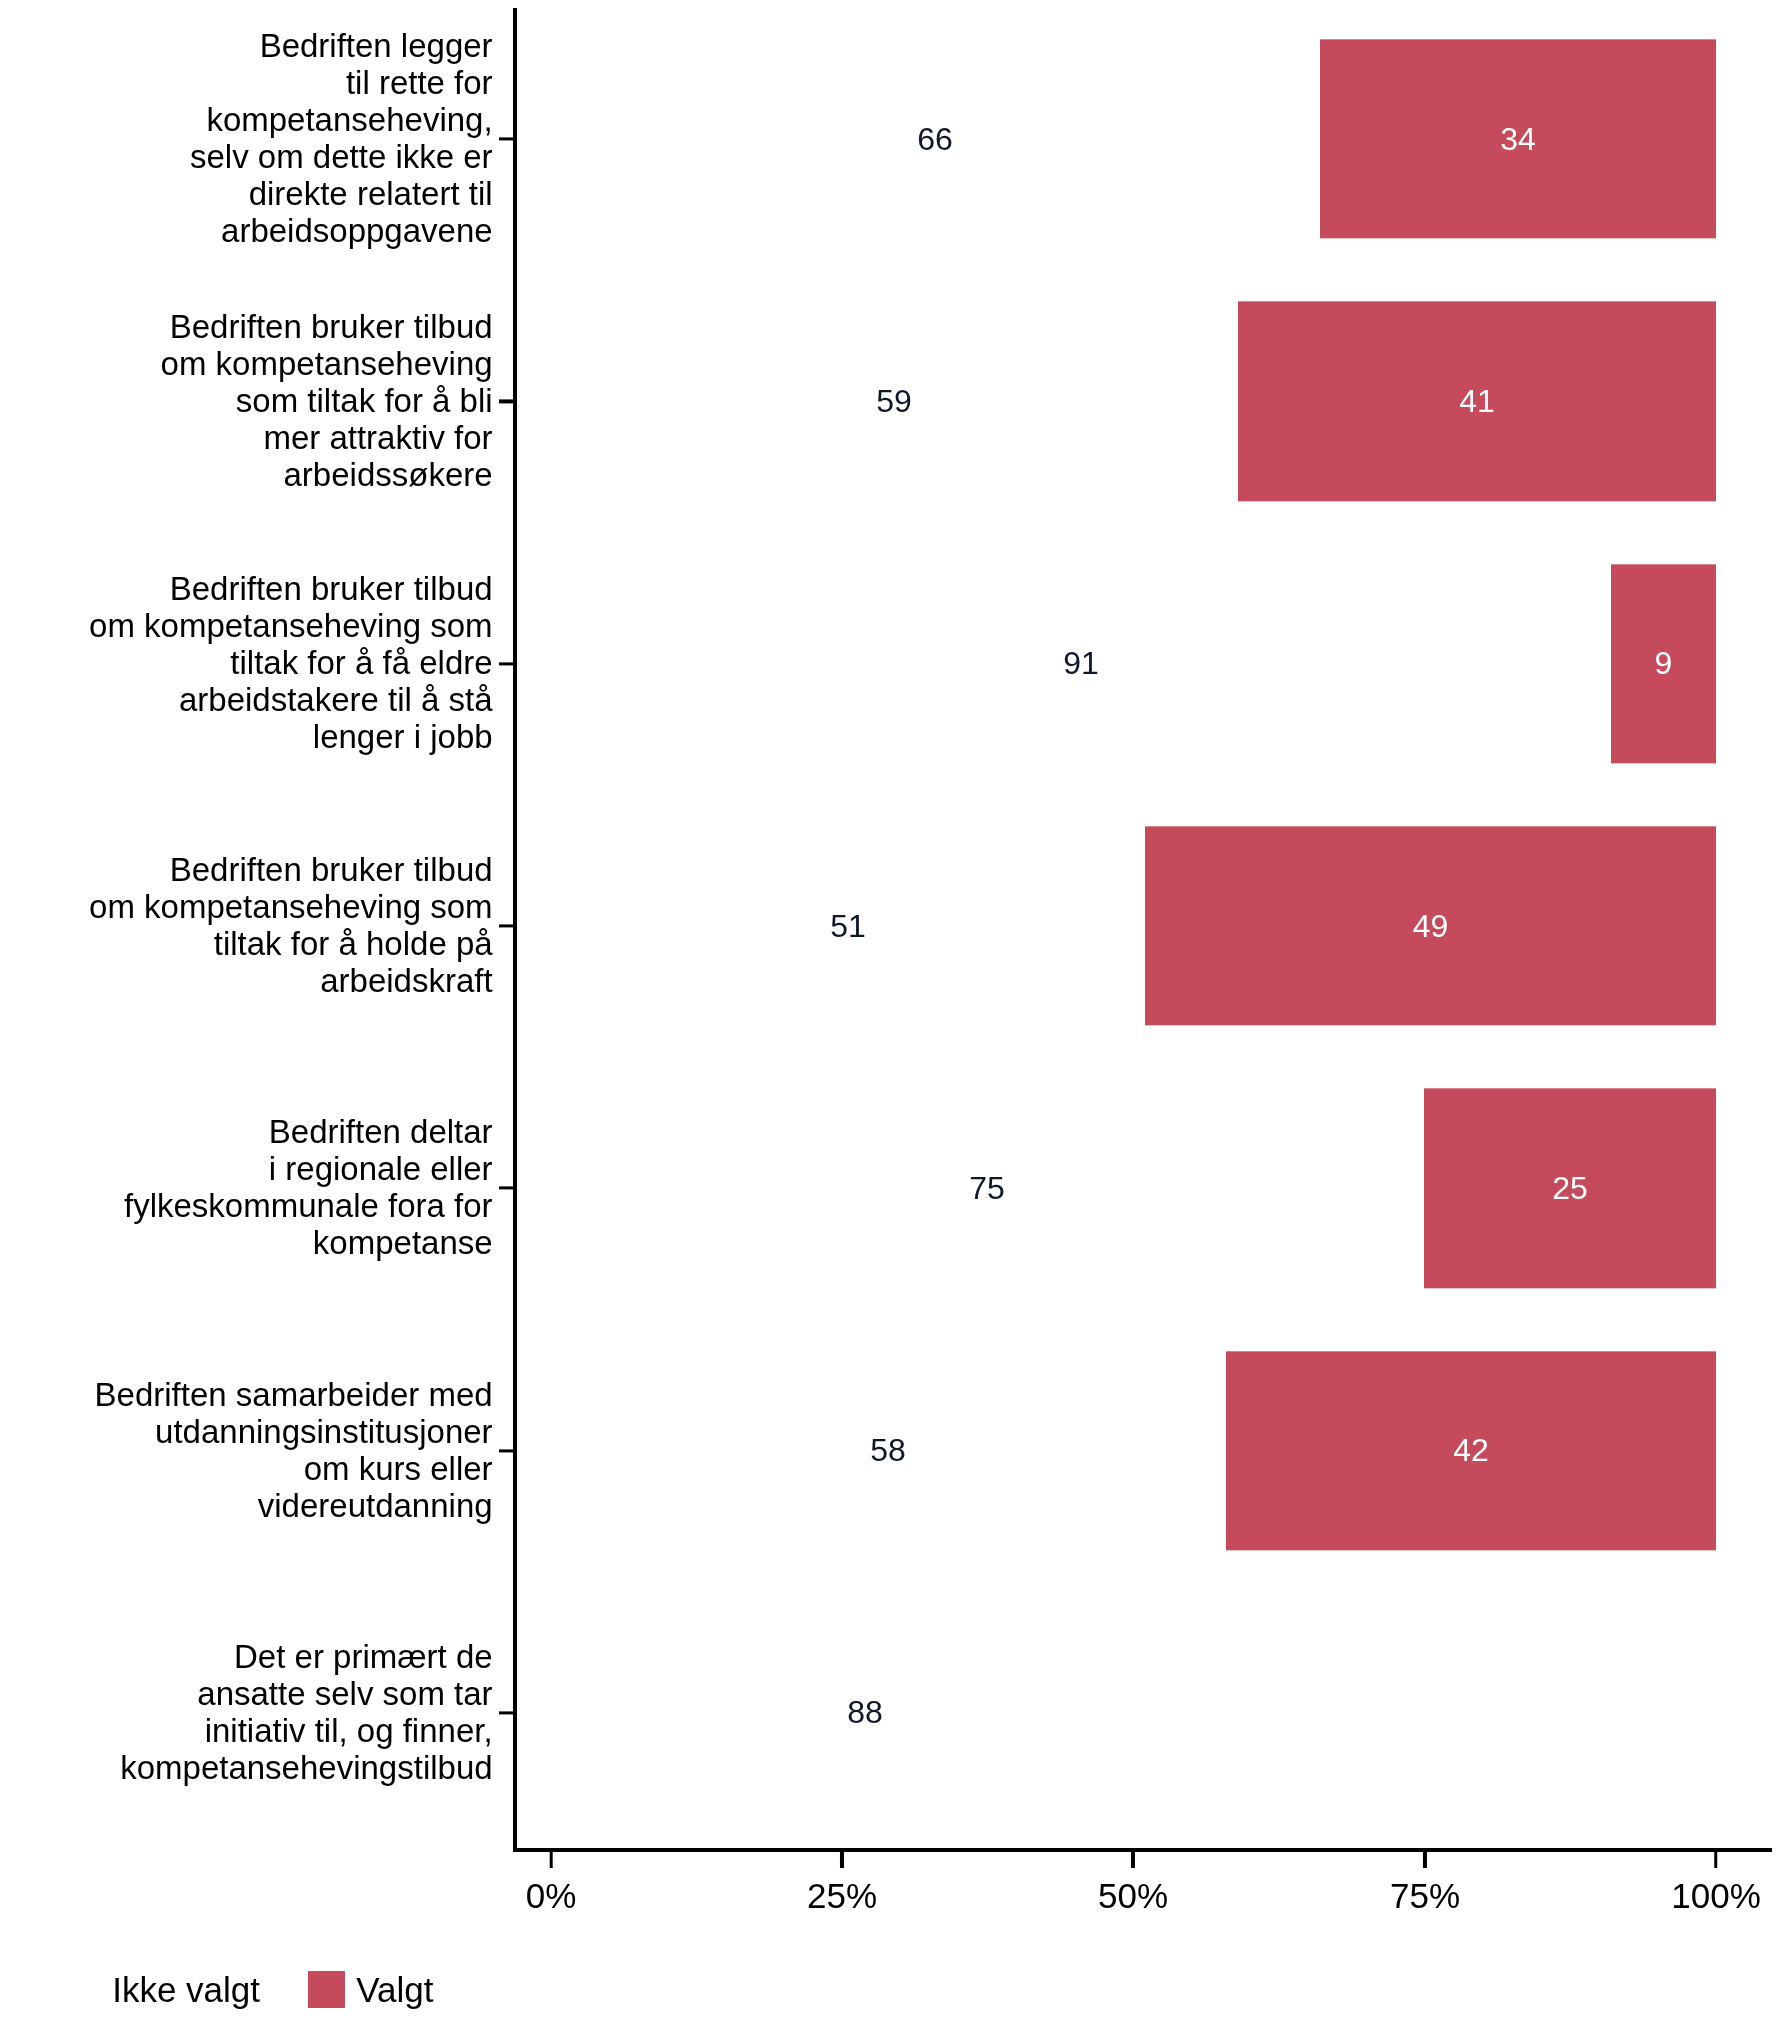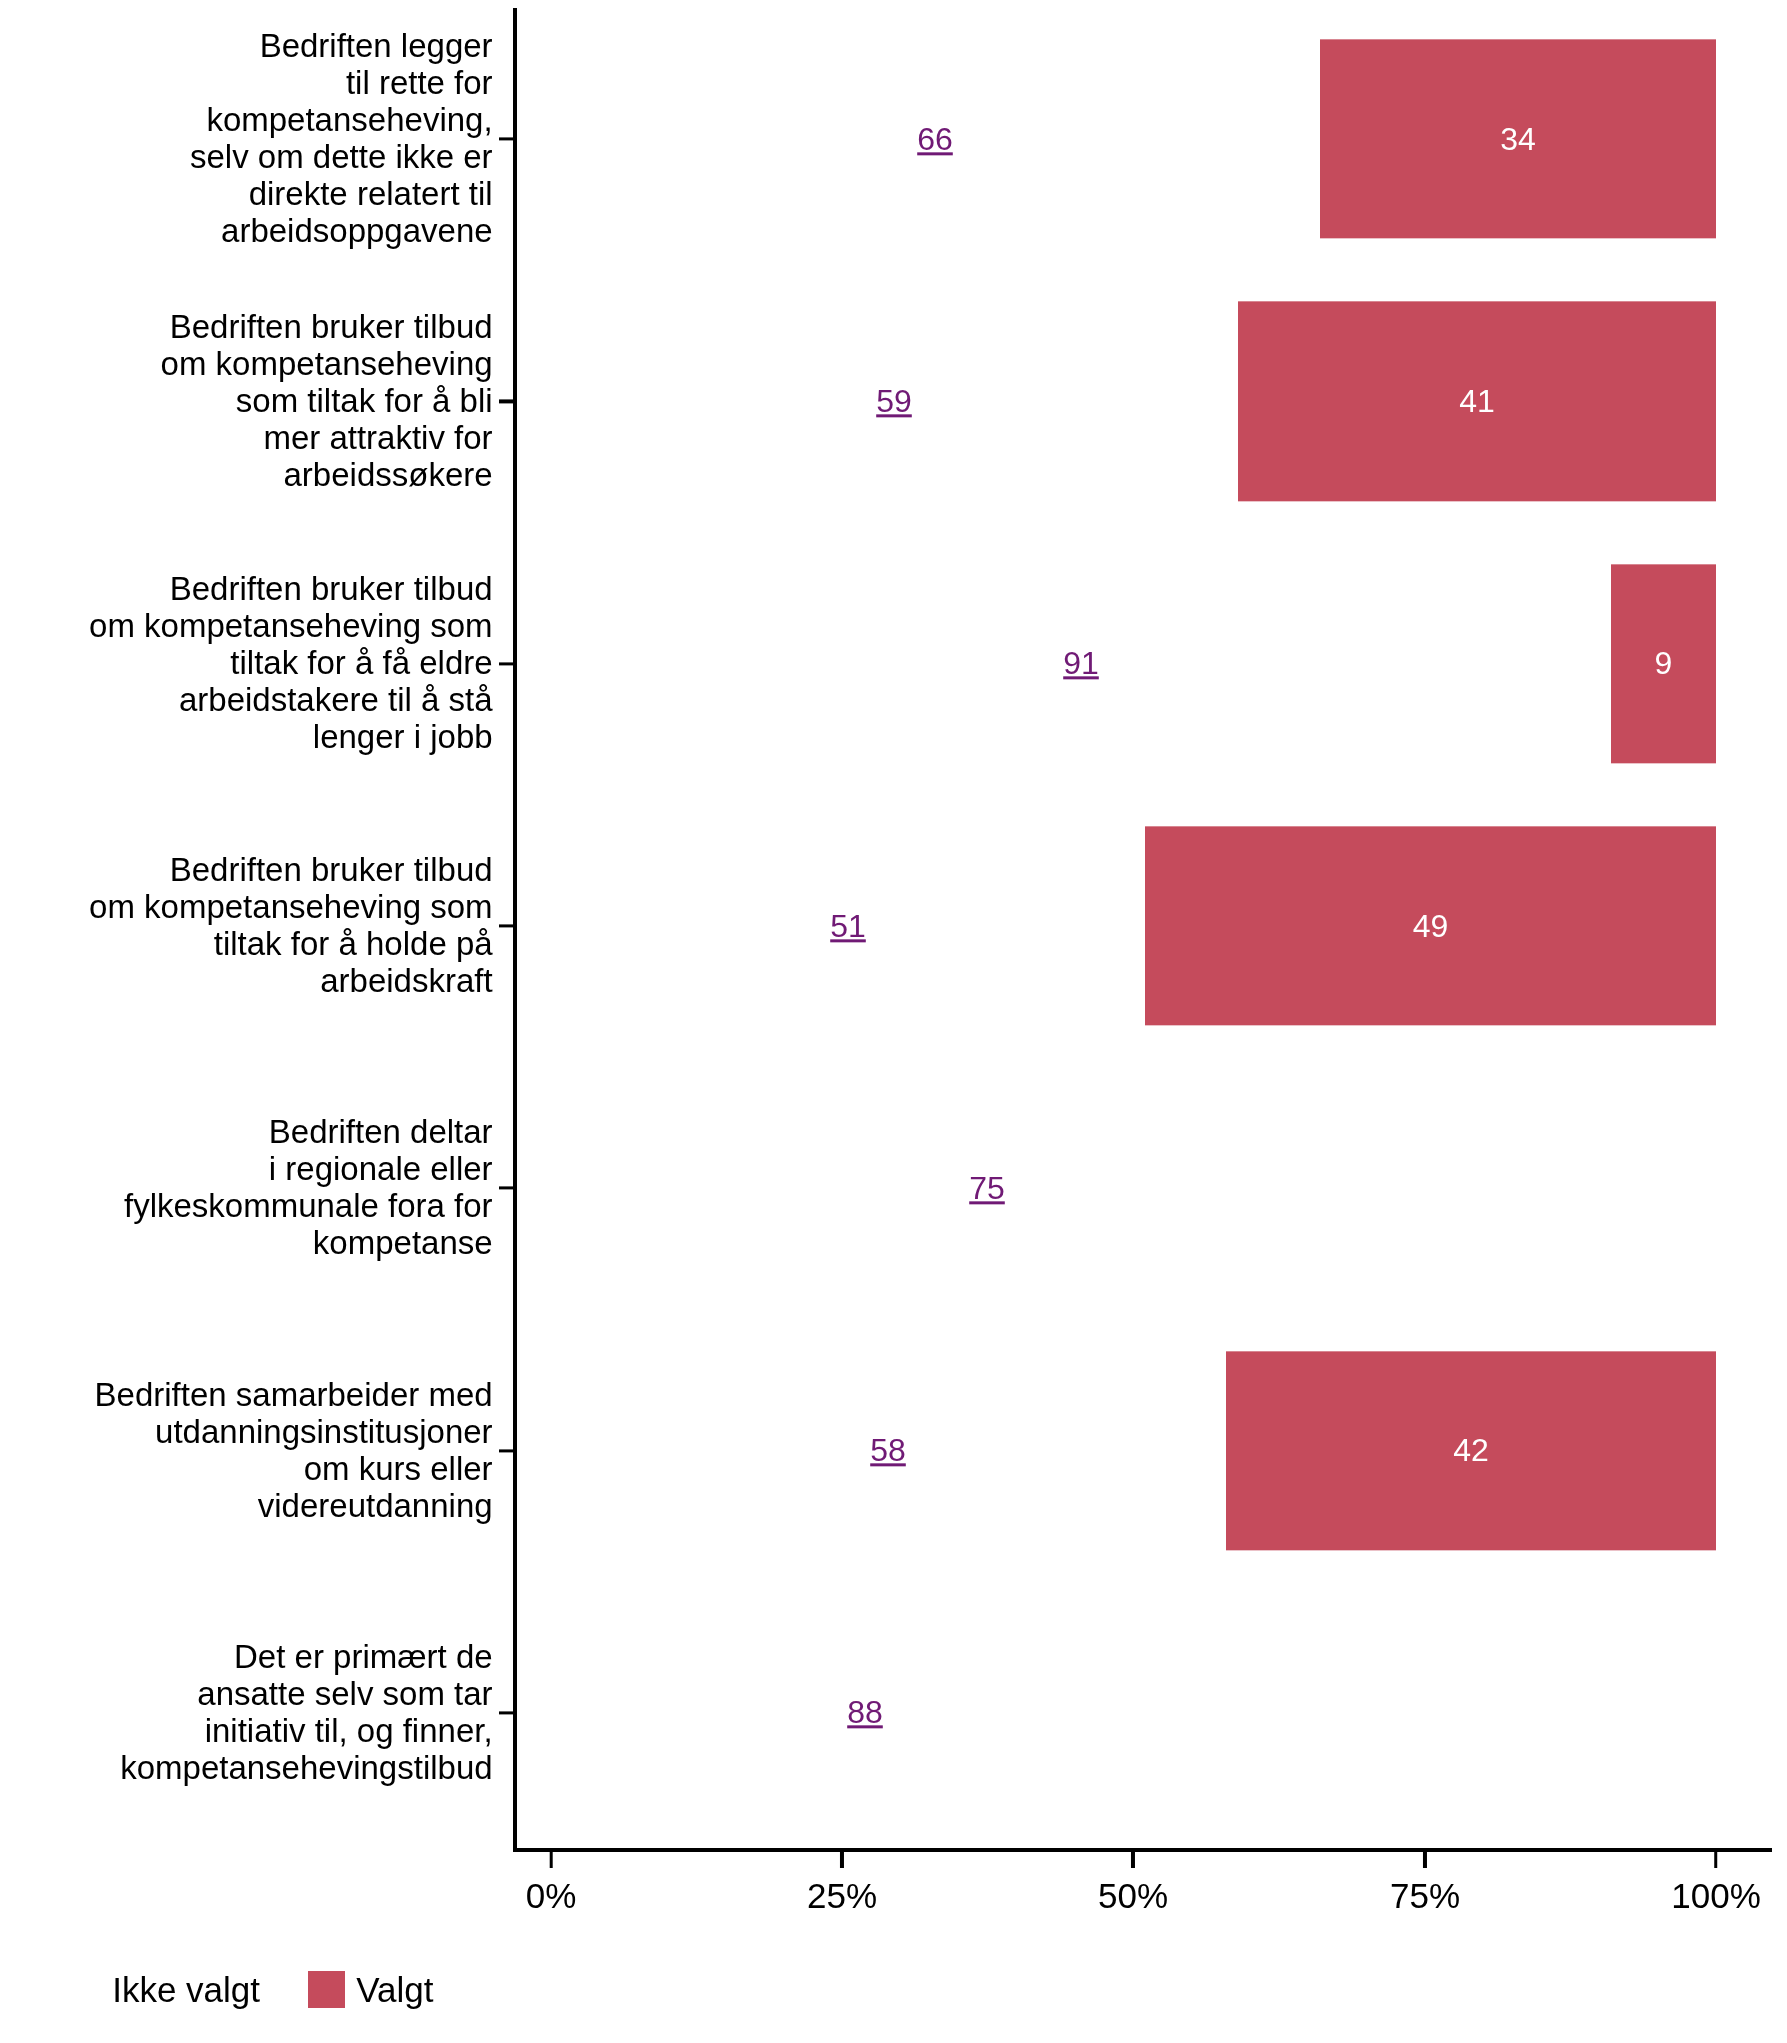--- a/index.html
+++ b/index.html
@@ -82,25 +82,24 @@
   }
   .bar-value-label {
     color: #ffffff;
     font-size: 32px;
     line-height: 1;
   }
   .left-value-label {
     position: absolute;
     top: 50%;
     transform: translate(-50%, -50%);
-    color: #701a75;
+    color: #0f172a;
     font-size: 32px;
     line-height: 1;
     white-space: nowrap;
-    text-decoration: underline;
   }
 
   
   .y-labels {
     position: absolute;
     left: 8px;
     top: 8px;
     width: 499px;
     height: 1836px;
     display: flex;
@@ -273,20 +272,23 @@
         <div class="row">
           <div class="bar-wrap">
             <div class="bar-valgt" style="background: rgb(197, 75, 92); left: 632px; right: 56px;">
               <span class="bar-value-label">49</span>
             </div>
             <span class="left-value-label" style="left: 335px;">51</span>
           </div>
         </div>
         <div class="row">
           <div class="bar-wrap">
+            <div class="bar-valgt" style="background: rgb(197, 75, 92); left: 911px; right: 56px;">
+              <span class="bar-value-label">25</span>
+            </div>
             <span class="left-value-label" style="left: 474px;">75</span>
           </div>
         </div>
         <div class="row">
           <div class="bar-wrap">
             <div class="bar-valgt" style="background: rgb(197, 75, 92); left: 713px; right: 56px;">
               <span class="bar-value-label">42</span>
             </div>
             <span class="left-value-label" style="left: 375px;">58</span>
           </div>

